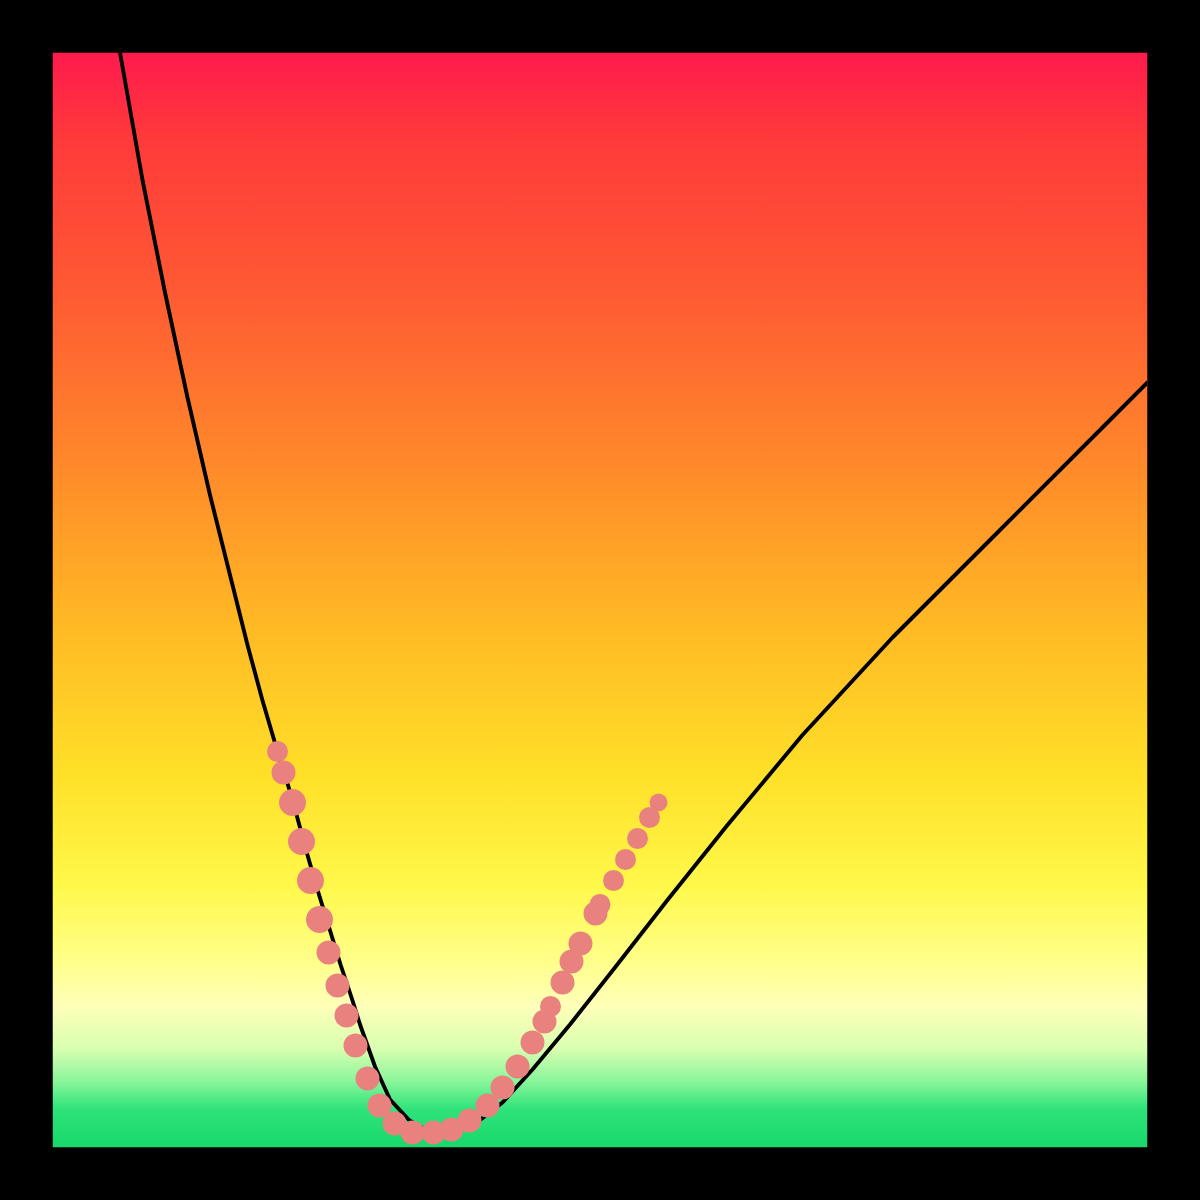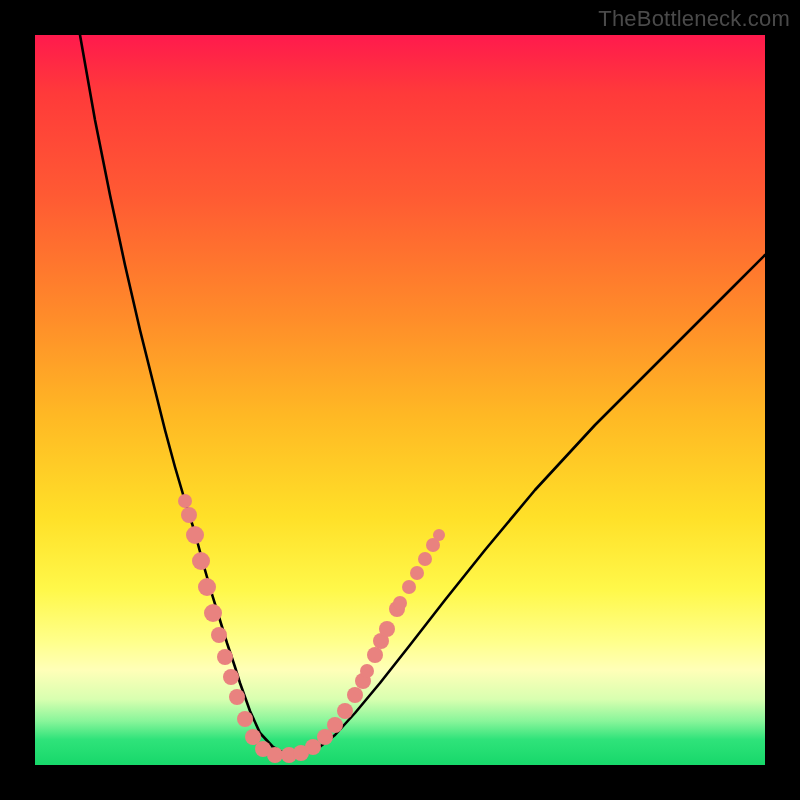--- a/index.html
+++ b/index.html
@@ -111,14 +111,13 @@
           <circle cx="362" cy="574" r="8" class="dot" fill="#e9827f"></circle>
           <circle cx="365" cy="568" r="7" class="dot" fill="#e9827f"></circle>
           <circle cx="374" cy="552" r="7" class="dot" fill="#e9827f"></circle>
           <circle cx="382" cy="538" r="7" class="dot" fill="#e9827f"></circle>
           <circle cx="390" cy="524" r="7" class="dot" fill="#e9827f"></circle>
           <circle cx="398" cy="510" r="7" class="dot" fill="#e9827f"></circle>
           <circle cx="404" cy="500" r="6" class="dot" fill="#e9827f"></circle>
         </g>
     </svg>
   </div>
-  <div class="watermark">TheBottleneck.com</div>
 </div>
 
 </body></html>

